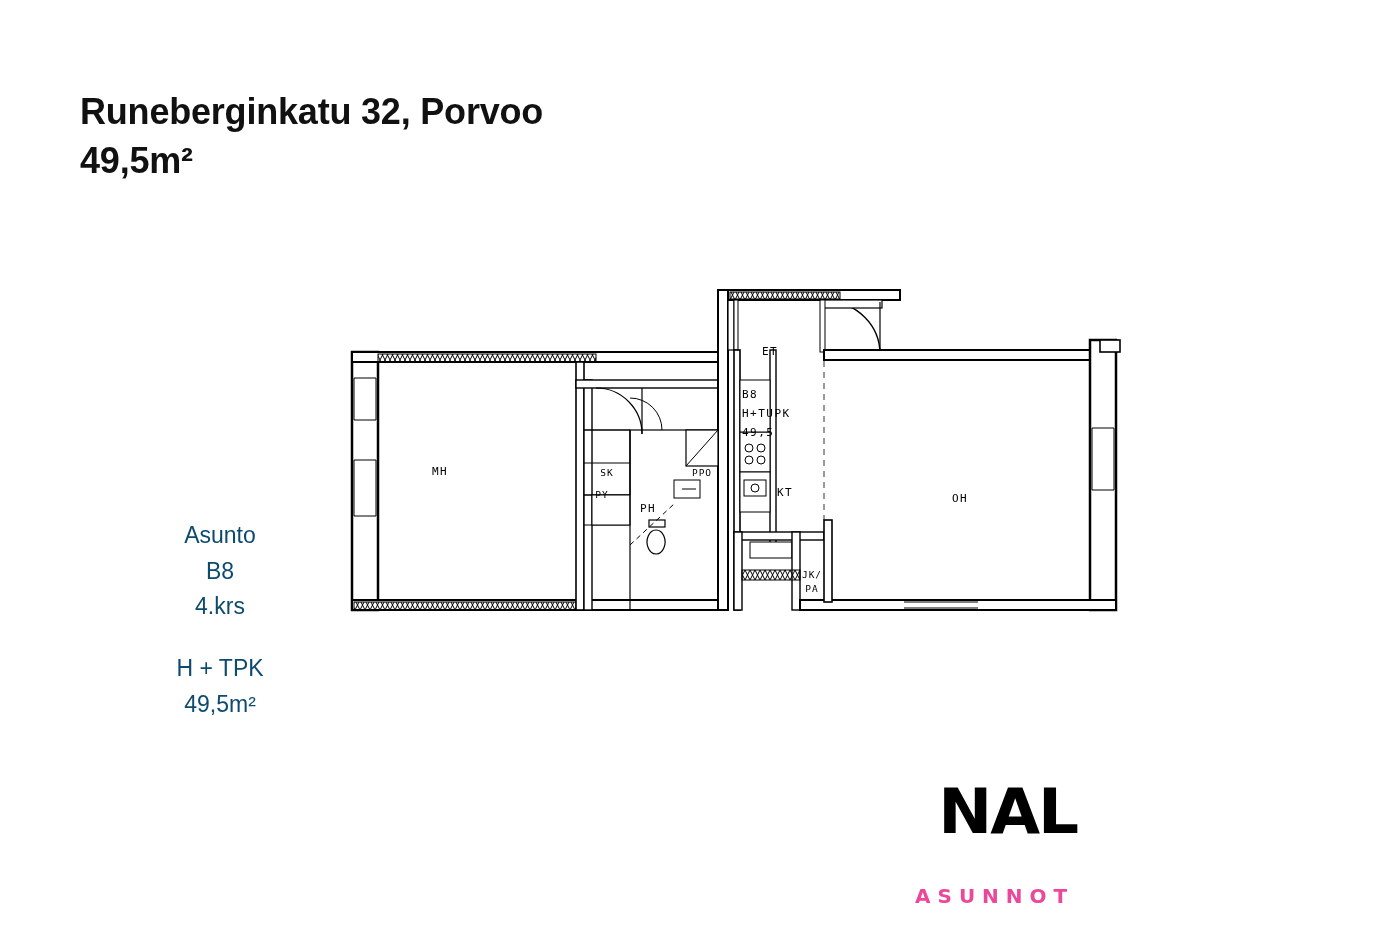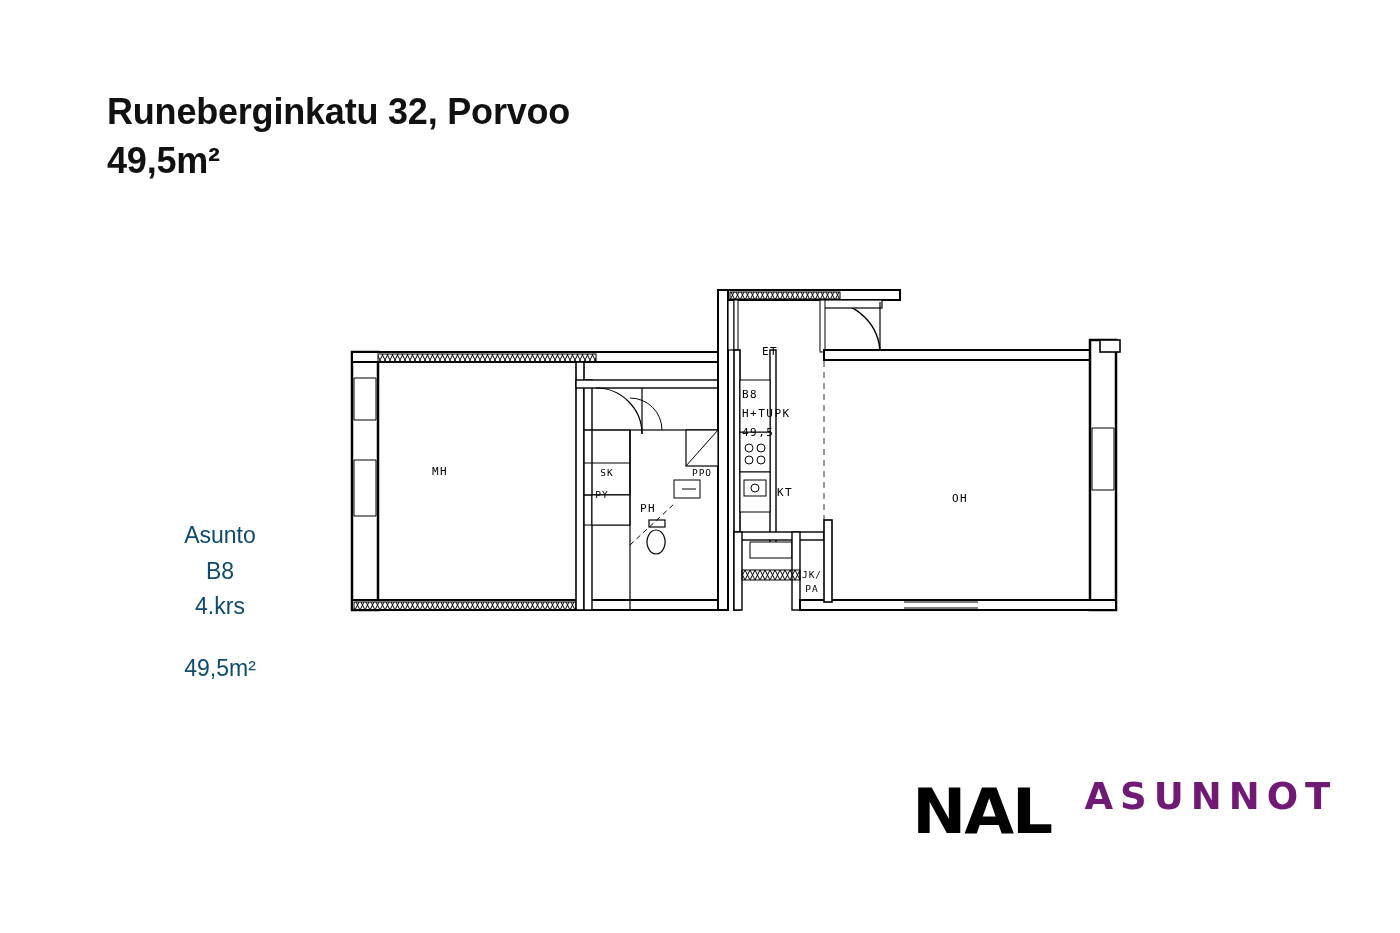--- a/index.html
+++ b/index.html
@@ -12,21 +12,21 @@
     height: 933px;
     position: relative;
     font-family: "Liberation Sans", sans-serif;
     color: #111111;
     overflow: hidden;
   }
 
   
   #title-block {
     position: absolute;
-    left: 107px;
+    left: 80px;
     top: 88px;
     width: 760px;
   }
   #title-block .line {
     font-size: 36px;
     font-weight: bold;
     letter-spacing: -0.2px;
     line-height: 1.35;
     color: #111111;
     white-space: nowrap;
@@ -44,37 +44,38 @@
     color: #0c4a6e;
   }
   #info-block .gap { height: 26px; }
 
   
   #logo-block {
     position: absolute;
     left: 915px;
     top: 775px;
     display: flex;
-    align-items: flex-start;
+    align-items: flex-end;
     gap: 36px;
+    flex-direction: column;
   }
   #logo-mark {
     font-size: 62px;
     font-weight: bold;
     letter-spacing: -2px;
     font-family: "DejaVu Sans", sans-serif;
     color: #000;
     transform: scaleX(1.04);
   }
   #logo-word {
-    font-size: 37px;
+    font-size: 20px;
     font-weight: bold;
     letter-spacing: 7px;
     font-family: "DejaVu Sans", sans-serif;
-    color: #701a75;
+    color: #ec4899;
   }
 
   
   #floorplan {
     position: absolute;
     left: 330px;
     top: 280px;
     width: 820px;
     height: 350px;
   }
@@ -96,20 +97,21 @@
 <div id="title-block">
   <div class="line">Runeberginkatu 32, Porvoo</div>
   <div class="line">49,5m²</div>
 </div>
 
 <div id="info-block">
   <div>Asunto</div>
   <div>B8</div>
   <div>4.krs</div>
   <div class="gap"></div>
+  <div>H + TPK</div>
   <div>49,5m²</div>
 </div>
 
 <div id="logo-block">
   <div id="logo-mark">NAL</div>
   <div id="logo-word">ASUNNOT</div>
 </div>
 
 <div id="floorplan">
 <svg width="820" height="350" viewBox="0 0 820 350" xmlns="http://www.w3.org/2000/svg">

